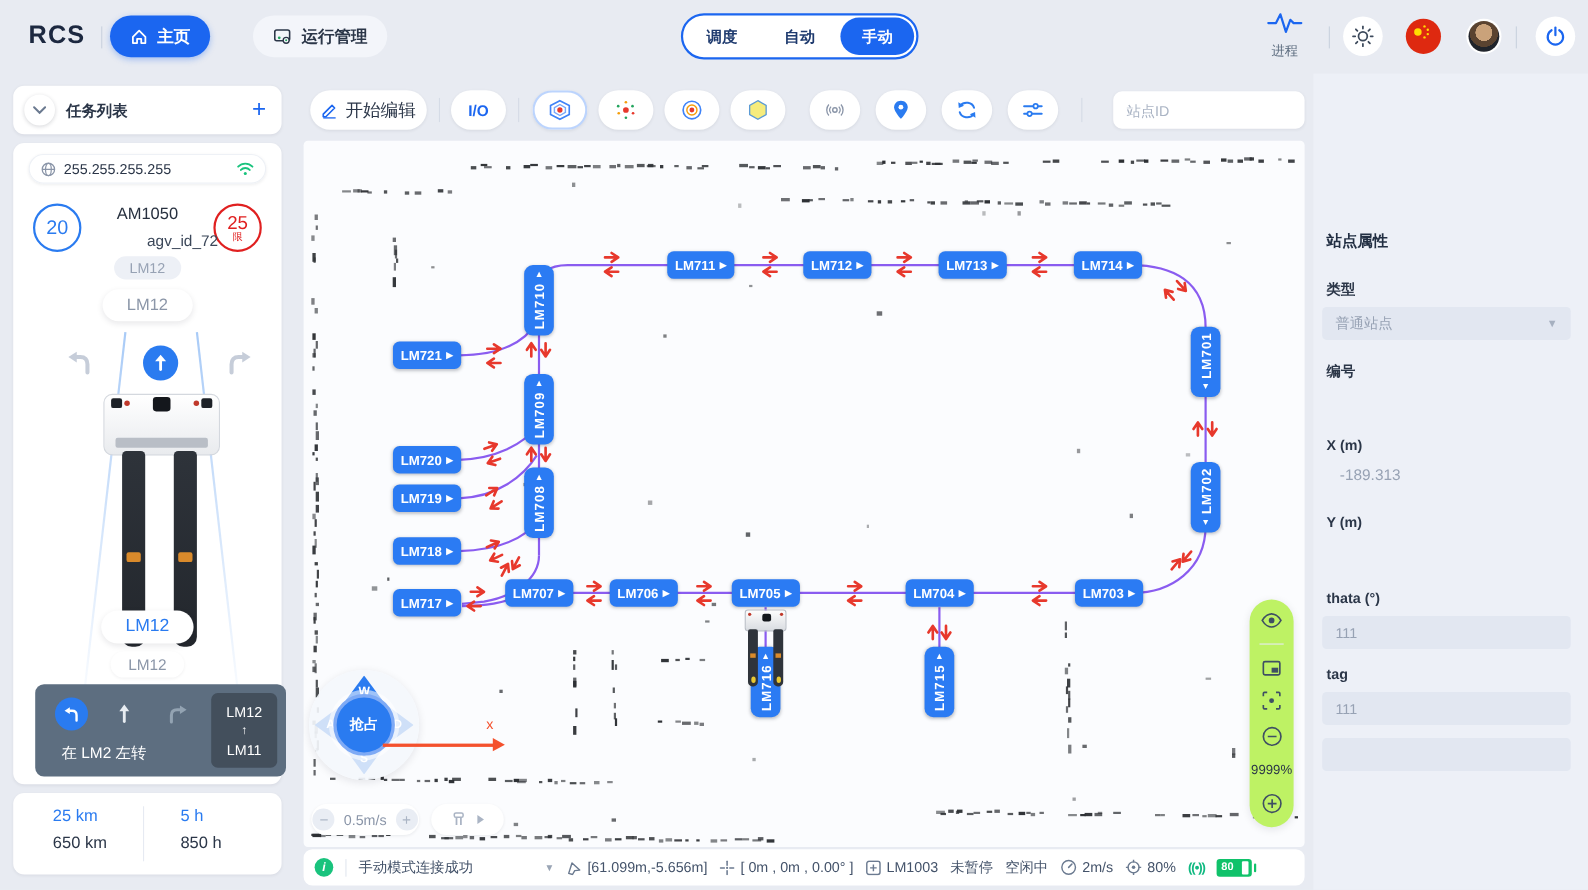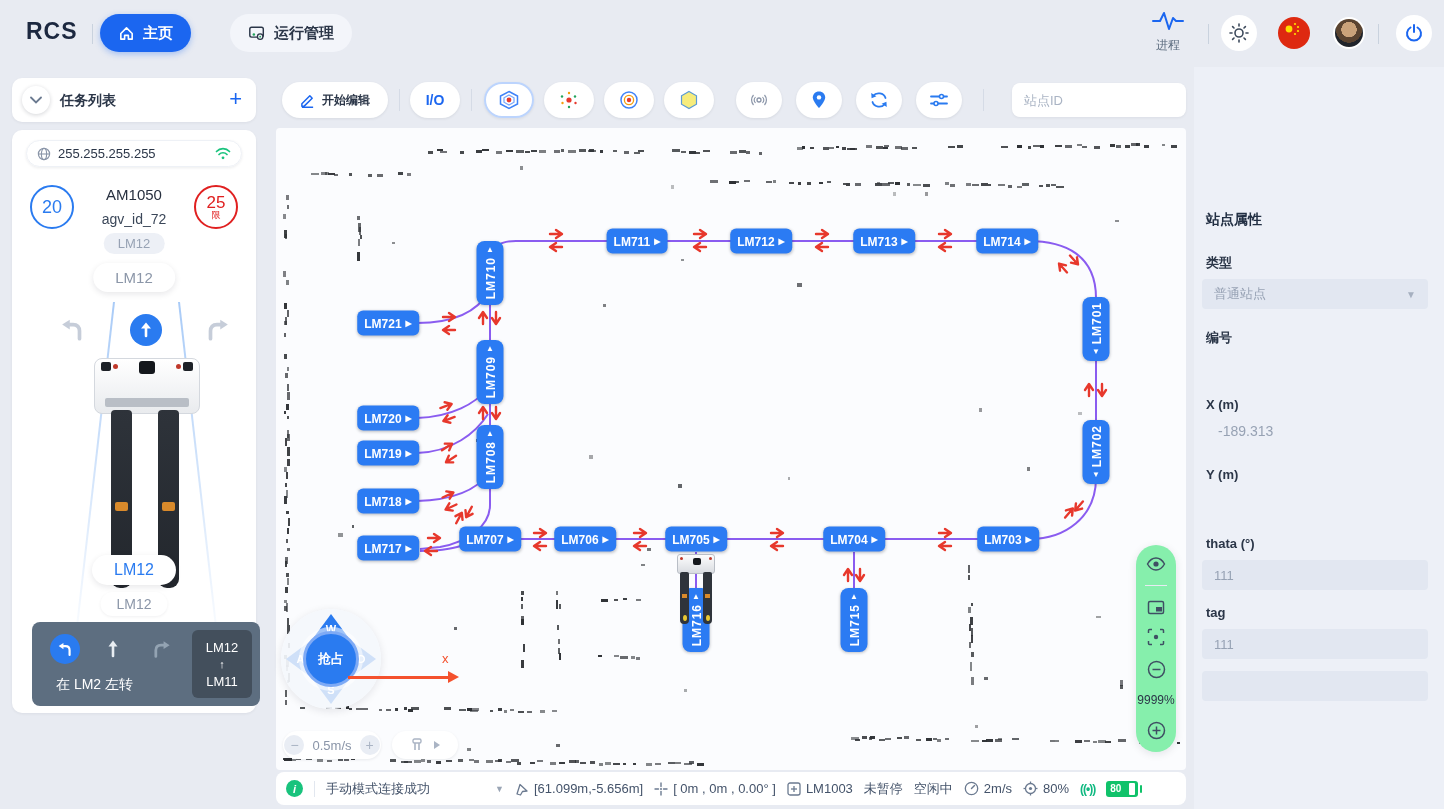--- a/index.html
+++ b/index.html
@@ -67,21 +67,21 @@
   #joy .t-rt{right:5px;top:33px;width:23px;height:34px;clip-path:polygon(100% 50%,0 0,0 100%);background:#cfe0f8;padding-right:6px;box-sizing:border-box;}
   #joy .hub{position:absolute;left:22px;top:22px;width:56px;height:56px;border-radius:50%;background:#2a7bf0;border:3px solid #7eaaf5;
     box-sizing:border-box;display:flex;align-items:center;justify-content:center;color:#fff;font-size:13px;font-weight:bold;box-shadow:0 0 0 4px rgba(255,255,255,.55);cursor:pointer;}
   #xaxis .shaft{position:absolute;left:348px;top:676px;width:102px;height:2.5px;background:#f4512d;}
   #xaxis .head{position:absolute;left:448px;top:671px;width:0;height:0;border-left:11px solid #f4512d;border-top:6px solid transparent;border-bottom:6px solid transparent;}
   #xaxis .xlabel{position:absolute;left:442px;top:651px;color:#f4512d;font-size:13px;}
   .botpill{position:absolute;top:731px;height:28px;background:#fff;border-radius:14px;box-shadow:0 1px 3px rgba(16,24,40,.08);
     display:flex;align-items:center;justify-content:center;gap:8px;}
   .stepbtn{width:20px;height:20px;border-radius:50%;background:#e9edf4;color:#aab4c4;font-size:14px;display:flex;align-items:center;justify-content:center;cursor:pointer;}
   
-  #maptools{position:absolute;left:1136px;top:545px;width:40px;height:207px;background:#86efac;border-radius:20px;
+  #maptools{position:absolute;left:1136px;top:545px;width:40px;height:207px;background:#bef264;border-radius:20px;
     box-shadow:0 2px 8px rgba(16,24,40,.10);display:flex;flex-direction:column;align-items:center;justify-content:space-between;padding:12px 0;box-sizing:border-box;}
   #maptools .zoomtxt{font-size:12px;color:#2b3648;}
   #maptools .hdiv{width:22px;height:1px;background:#e7ebf2;}
   
   #statusbar{position:absolute;left:276px;top:772px;width:910px;height:33px;background:#fff;border-radius:8px;
     display:flex;align-items:center;padding:0 10px;box-sizing:border-box;font-size:13px;color:#44536a;gap:11px;}
   #statusbar .sdiv{width:1px;height:16px;background:#e2e7ef;}
   .sitem{display:flex;align-items:center;gap:5px;white-space:nowrap;}
   #battery{position:relative;width:32px;height:16px;background:#10c26a;border-radius:3px;color:#fff;font-size:10px;font-weight:bold;
     display:flex;align-items:center;padding-left:4px;box-sizing:border-box;}
@@ -119,20 +119,25 @@
   <div class="navpill idle" style="left:230px;">
     <svg width="18" height="17" viewBox="0 0 20 18">
         <rect x="2" y="2" width="15" height="11" rx="2" fill="none" stroke="#2b3648" stroke-width="1.6"></rect>
         <circle cx="6.5" cy="10" r="1.4" fill="#22a45d"></circle>
         <circle cx="13.5" cy="12.5" r="3" fill="#f3f5fa" stroke="#2b3648" stroke-width="1.4"></circle>
         <circle cx="13.5" cy="12.5" r="1" fill="#22a45d"></circle>
       </svg>
     <span>运行管理</span>
   </div>
 
+  <div id="modetoggle">
+    <div class="mode">调度</div>
+    <div class="mode">自动</div>
+    <div class="mode sel">手动</div>
+  </div>
 
   <div id="process">
     <svg width="34" height="22" viewBox="0 0 34 22">
         <path d="M2 11 H9 L13 3 L18 19 L22 8 L25 11 H32" fill="none" stroke="#1b66f0" stroke-width="2" stroke-linejoin="round" stroke-linecap="round"></path>
       </svg>
     <div class="plabel">进程</div>
   </div>
   <div class="vdiv" style="left:1208px;top:24px;height:20px;"></div>
   <div class="cir" style="position:absolute;left:1221px;top:15px;width:36px;height:36px;background:#fff;">
     <svg width="20" height="20" viewBox="0 0 20 20">
@@ -197,21 +202,21 @@
     </div>
 
     <div class="speedcir" style="left:18px;top:55px;border:2.5px solid #2a7bf0;color:#2a7bf0;">
       <span style="font-size:18px;">20</span>
     </div>
     <div class="speedcir" style="left:182px;top:55px;border:2.5px solid #e02020;color:#e02020;line-height:1;">
       <span style="font-size:17px;">25</span>
       <span style="font-size:9px;">限</span>
     </div>
     <div style="position:absolute;left:0;top:56px;width:100%;text-align:center;font-size:15px;color:#27303f;">AM1050</div>
-    <div style="position:absolute;left:0;top:81px;width:100%;text-align:center;font-size:14px;color:#3b4759;">agv_id_72</div>
+    <div style="position:absolute;left:0;top:81px;width:100%;text-align:center;font-size:14px;color:#3b4759;padding-left:32px;">agv_id_72</div>
     <div class="chip" style="top:103px;">LM12</div>
     <div class="pillw" style="top:133px;">LM12</div>
 
     <button class="turnbtn" style="position:absolute;left:48px;top:188px;">
       <svg width="26" height="24" viewBox="0 0 24 22">
           <path d="M18 19 V12 Q18 6 12 6 H8" fill="none" stroke="#c6cdd9" stroke-width="3.4" stroke-linecap="round"></path>
           <polygon points="9,1.5 2,6 9,10.5" fill="#c6cdd9"></polygon>
         </svg>
     </button>
     <button class="turnbtn cir" style="position:absolute;left:118px;top:184px;width:32px;height:32px;border-radius:50%;background:#2a7bf0;display:flex;align-items:center;justify-content:center;">
@@ -268,28 +273,39 @@
         </svg>
       <div style="position:absolute;left:24px;top:54px;color:#fff;font-size:14px;">在 LM2 左转</div>
       <div id="darkbox">
         <span>LM12</span>
         <span style="font-size:11px;">↑</span>
         <span>LM11</span>
       </div>
     </div>
   </div>
 
+  <div class="card" style="left:12px;top:654px;width:244px;height:74px;">
+    <div style="position:absolute;left:118px;top:12px;width:1px;height:50px;background:#e6eaf2;"></div>
+    <div style="position:absolute;left:36px;top:12px;">
+      <div class="statnum" style="color:#2a7bf0;margin-bottom:8px;">25 km</div>
+      <div class="statnum" style="color:#2b3648;">650 km</div>
+    </div>
+    <div style="position:absolute;left:152px;top:12px;">
+      <div class="statnum" style="color:#2a7bf0;margin-bottom:8px;">5 h</div>
+      <div class="statnum" style="color:#2b3648;">850 h</div>
+    </div>
+  </div>
 </div>
 
 <div class="toolpill" style="left:282px;width:106px;">
   <svg width="15" height="15" viewBox="0 0 16 16">
       <path d="M2 11.5 L10.5 3 L13 5.5 L4.5 14 H2 Z" fill="none" stroke="#1b66f0" stroke-width="1.6" stroke-linejoin="round"></path>
       <line x1="2" y1="15.2" x2="14" y2="15.2" stroke="#1b66f0" stroke-width="1.6"></line>
     </svg>
-  <span style="font-size:12px;font-weight:bold;">开始编辑</span>
+  <span style="font-size:16px;font-weight:normal;">开始编辑</span>
 </div>
 <div class="tooldiv" style="left:399px;"></div>
 <div class="toolpill" style="left:410px;width:50px;color:#1b66f0;font-weight:bold;font-size:14px;">
   <span>I/O</span>
 </div>
 <div class="tooldiv" style="left:471px;"></div>
 <div class="toolpill seltool" style="left:484px;width:50px;">
   <svg width="22" height="20" viewBox="0 0 22 20">
       <polygon points="11,1.5 19.5,6 19.5,14 11,18.5 2.5,14 2.5,6" fill="none" stroke="#3f83f8" stroke-width="1.5"></polygon>
       <polygon points="11,5 16,7.8 16,12.2 11,15 6,12.2 6,7.8" fill="none" stroke="#7aa9fb" stroke-width="1.3"></polygon>

